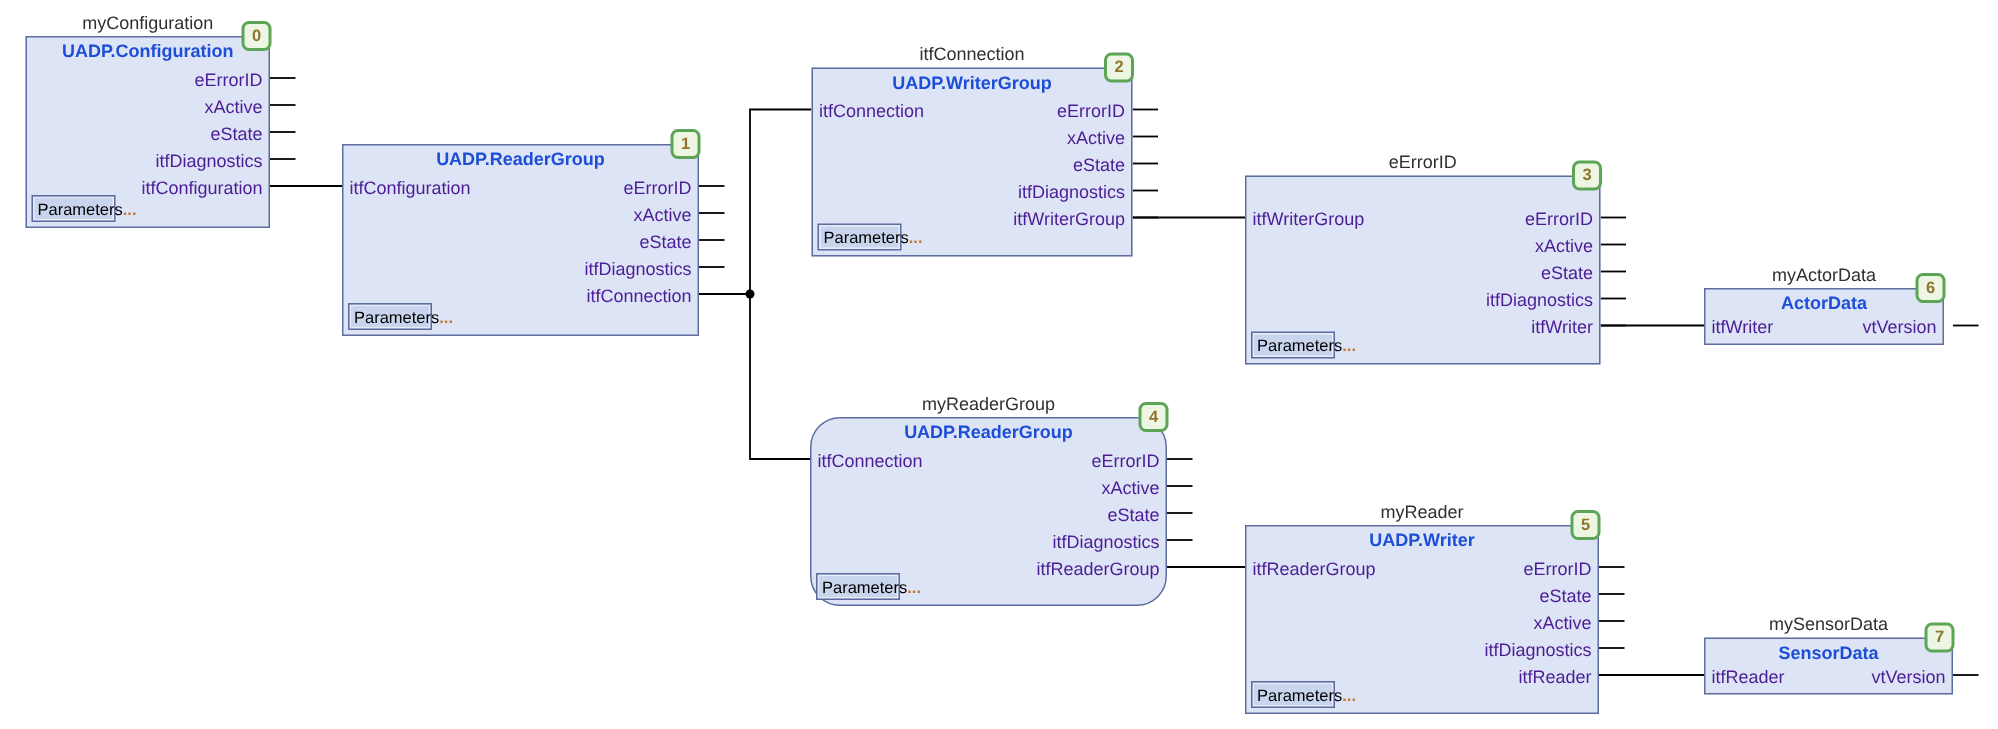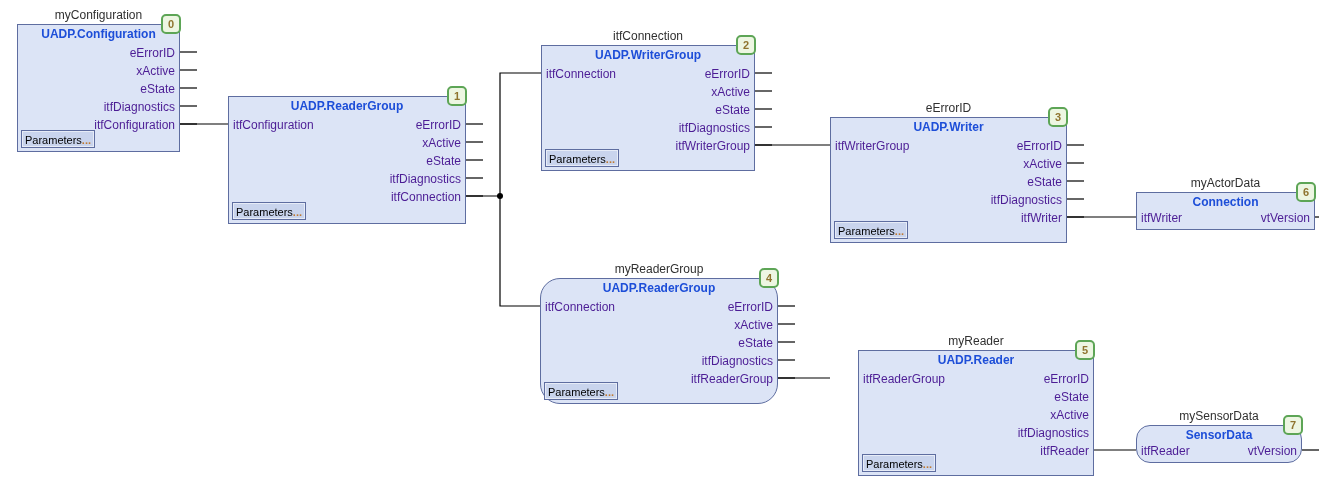--- a/index.html
+++ b/index.html
@@ -13,21 +13,21 @@
   .badge{position:absolute;top:-11px;right:-2px;width:16px;height:16px;line-height:16px;
          background:var(--badge-fill,#edf6e2);border:2px solid var(--badge-border,#5da556);
          border-radius:5px;text-align:center;font-size:11px;font-weight:bold;
          color:var(--badge-text,#8f742f);}
   .title{position:absolute;top:1px;left:0;right:0;height:16px;line-height:16px;
          text-align:center;font-size:12px;font-weight:bold;color:#1d4ed8;white-space:nowrap;}
   .pinrow{position:absolute;left:4px;right:4px;height:18px;line-height:18px;display:flex;
           justify-content:space-between;font-size:12px;color:#4c1d95;pointer-events:none;}
   .pin{white-space:nowrap;pointer-events:auto;}
   .pin-out{margin-left:auto;}
-  .params{position:absolute;left:3px;bottom:3px;width:74px;height:18px;box-sizing:border-box;
+  .params{position:absolute;left:3px;bottom:3px;width:56px;height:18px;box-sizing:border-box;
           background:var(--button-fill,#c9d4ed);border:1px solid var(--block-border,#5e6da0);
           box-shadow:inset 0 0 0 1px rgba(255,255,255,0.55);
           font-family:"Liberation Sans",sans-serif;font-size:11px;color:#000;
           text-align:left;padding:1px 3px 0 3px;cursor:pointer;}
   .params .dots{color:var(--button-dots,#c07a30);font-weight:bold;}
 </style>
 </head>
 <body>
 
 <div id="canvas">
@@ -134,43 +134,42 @@
         <span class="pin pin-out">itfDiagnostics</span>
       </div>
       <div class="pinrow" style="top: 91px;">
         <span class="pin pin-out">itfWriterGroup</span>
       </div>
       <button class="params"><span>Parameters</span><span class="dots">...</span></button>
     </div>
     <div class="fb" style="left: 830px; top: 117px; width: 237px; height: 126px;">
       <div class="inst">eErrorID</div>
       <div class="badge">3</div>
-      <div class="title">UADP.Writer</div>
       <div class="pinrow" style="top: 19px;">
         <span class="pin pin-in">itfWriterGroup</span>
         <span class="pin pin-out">eErrorID</span>
       </div>
       <div class="pinrow" style="top: 37px;">
         <span class="pin pin-out">xActive</span>
       </div>
       <div class="pinrow" style="top: 55px;">
         <span class="pin pin-out">eState</span>
       </div>
       <div class="pinrow" style="top: 73px;">
         <span class="pin pin-out">itfDiagnostics</span>
       </div>
       <div class="pinrow" style="top: 91px;">
         <span class="pin pin-out">itfWriter</span>
       </div>
       <button class="params"><span>Parameters</span><span class="dots">...</span></button>
     </div>
-    <div class="fb" style="left: 1136px; top: 192px; width: 179px; height: 38px;">
+    <div class="fb" style="left: 1136px; top: 192px; width: 160px; height: 38px;">
       <div class="inst">myActorData</div>
       <div class="badge">6</div>
-      <div class="title">Connection</div>
+      <div class="title">ActorData</div>
       <div class="pinrow" style="top: 16px;">
         <span class="pin pin-in">itfWriter</span>
         <span class="pin pin-out">vtVersion</span>
       </div>
     </div>
     <div class="fb" style="left: 540px; top: 278px; width: 238px; height: 126px; border-radius: 20px;">
       <div class="inst">myReaderGroup</div>
       <div class="badge">4</div>
       <div class="title">UADP.ReaderGroup</div>
       <div class="pinrow" style="top: 19px;">
@@ -184,43 +183,43 @@
         <span class="pin pin-out">eState</span>
       </div>
       <div class="pinrow" style="top: 73px;">
         <span class="pin pin-out">itfDiagnostics</span>
       </div>
       <div class="pinrow" style="top: 91px;">
         <span class="pin pin-out">itfReaderGroup</span>
       </div>
       <button class="params"><span>Parameters</span><span class="dots">...</span></button>
     </div>
-    <div class="fb" style="left: 830px; top: 350px; width: 236px; height: 126px; margin-left: 28px;">
+    <div class="fb" style="left: 830px; top: 350px; width: 236px; height: 126px;">
       <div class="inst">myReader</div>
       <div class="badge">5</div>
-      <div class="title">UADP.Reader</div>
+      <div class="title">UADP.Writer</div>
       <div class="pinrow" style="top: 19px;">
         <span class="pin pin-in">itfReaderGroup</span>
         <span class="pin pin-out">eErrorID</span>
       </div>
       <div class="pinrow" style="top: 37px;">
         <span class="pin pin-out">eState</span>
       </div>
       <div class="pinrow" style="top: 55px;">
         <span class="pin pin-out">xActive</span>
       </div>
       <div class="pinrow" style="top: 73px;">
         <span class="pin pin-out">itfDiagnostics</span>
       </div>
       <div class="pinrow" style="top: 91px;">
         <span class="pin pin-out">itfReader</span>
       </div>
       <button class="params"><span>Parameters</span><span class="dots">...</span></button>
     </div>
-    <div class="fb" style="left: 1136px; top: 425px; width: 166px; height: 38px; border-radius: 14px;">
+    <div class="fb" style="left: 1136px; top: 425px; width: 166px; height: 38px;">
       <div class="inst">mySensorData</div>
       <div class="badge">7</div>
       <div class="title">SensorData</div>
       <div class="pinrow" style="top: 16px;">
         <span class="pin pin-in">itfReader</span>
         <span class="pin pin-out">vtVersion</span>
       </div>
     </div>
   </div>
 

